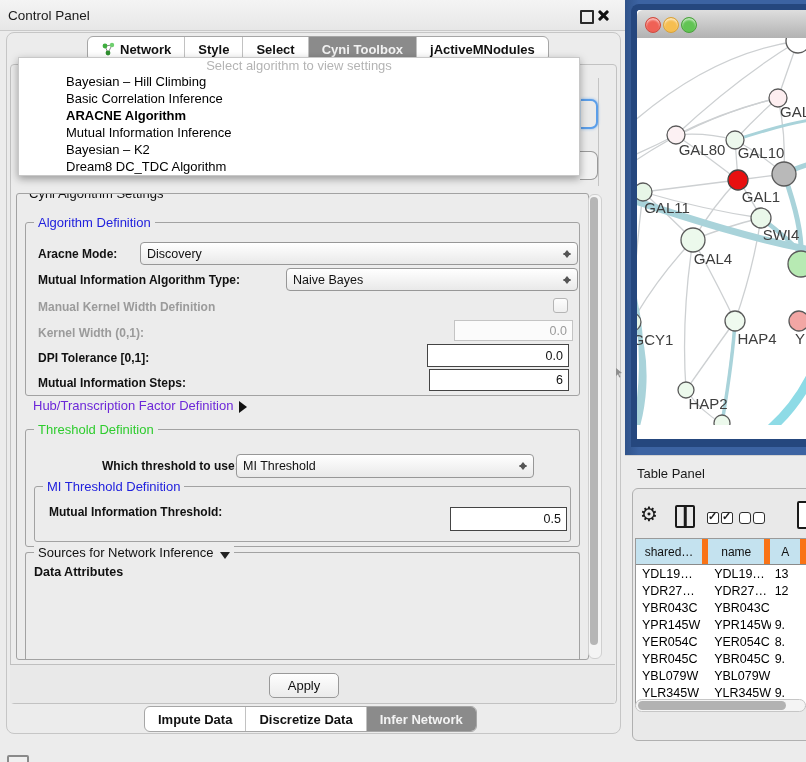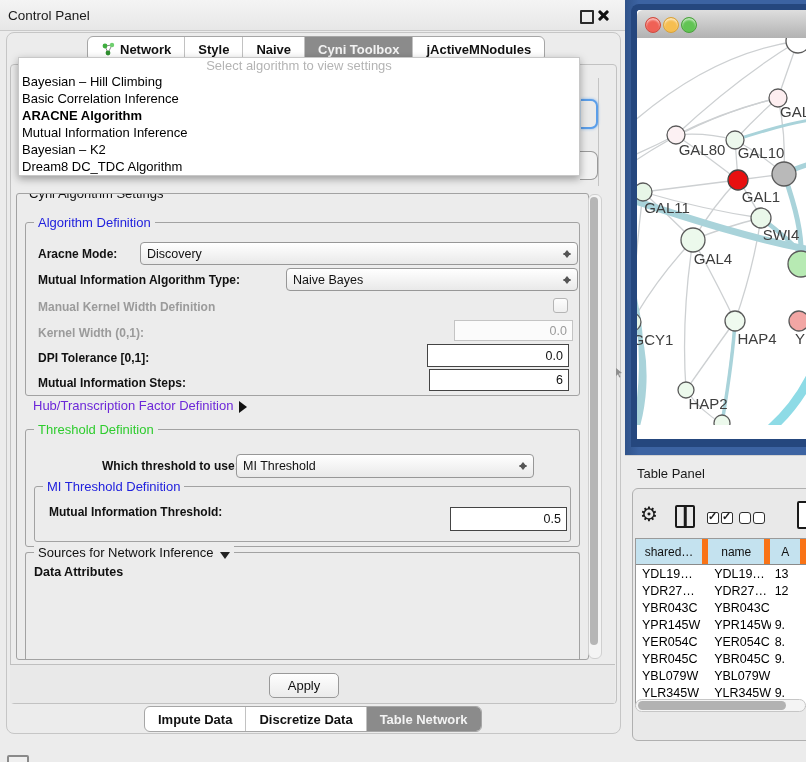--- a/index.html
+++ b/index.html
@@ -53,21 +53,21 @@
   .hub-row{position:absolute;left:32px;top:397px;font-size:13px;color:#6d28d9;}
   .sb-v{position:absolute;background:#f4f4f4;border:1px solid #d0d0d0;border-radius:6px;}
   .sb-thumb{position:absolute;background:#b6b6b6;border-radius:6px;}
 
   .apply-band{left:10px;top:664px;width:605px;height:38px;background:#e9e9e9;border-top:1px solid #bfbfbf;}
   .apply-btn{left:269px;top:673px;width:68px;height:23px;background:linear-gradient(#fefefe,#ebebeb);border:1px solid #999;border-radius:5px;font-size:13px;color:#111;display:flex;align-items:center;justify-content:center;}
 
   
   .popup{left:18px;top:57px;width:560px;height:117px;background:#fff;border:1px solid #c8c8c8;box-shadow:0 3px 8px rgba(0,0,0,.35);z-index:40;}
   .popup .ph{height:15px;line-height:15px;text-align:center;font-size:13px;color:#b4b4b4;}
-  .algo-item{height:17px;line-height:17px;font-size:13px;color:#000;padding-left:3px;white-space:nowrap;}
+  .algo-item{height:17px;line-height:17px;font-size:13px;color:#000;padding-left:3px;white-space:nowrap;margin-left:44px;}
   .algo-item.sel{font-weight:700;}
 
   
   .frag1{left:581px;top:99px;width:15px;height:26px;background:#eaeaea;border:2px solid #5b9ee9;border-left:none;border-radius:0 7px 7px 0;box-shadow:0 0 3px #7ab2ef;z-index:10;}
   .frag2{left:580px;top:151px;width:17px;height:27px;background:#f2f2f2;border:1px solid #9a9a9a;border-left:none;border-radius:0 7px 7px 0;z-index:10;}
   .fragline{left:598px;top:78px;width:1px;height:108px;background:#c4c4c4;z-index:9;}
 
   .corner-part{left:7px;top:755px;width:18px;height:12px;border:2px solid #8a8a8a;border-radius:2px;background:#f0f0f0;}
 
   
@@ -125,21 +125,21 @@
           <circle cx="4" cy="4" r="2.4" fill="#3fae3f"></circle>
           <circle cx="11" cy="3" r="2.2" fill="#6fcf6f"></circle>
           <circle cx="7" cy="11" r="2.4" fill="#2f8f2f"></circle>
         </svg>
         <span>Network</span>
       </div>
       <div class="segitem">
         <span>Style</span>
       </div>
       <div class="segitem">
-        <span>Naive</span>
+        <span>Select</span>
       </div>
       <div class="segitem sel">
         <span>Cyni Toolbox</span>
       </div>
       <div class="segitem">
         <span>jActiveMNodules</span>
       </div>
     </div>
 
   <div class="abs content-wrap"></div>
@@ -213,21 +213,21 @@
   <div class="abs apply-band"></div>
   <div class="abs apply-btn">Apply</div>
   <div class="abs seg" id="bottom-tabs">
       <div class="segitem">
         <span>Impute Data</span>
       </div>
       <div class="segitem">
         <span>Discretize Data</span>
       </div>
       <div class="segitem sel">
-        <span>Table Network</span>
+        <span>Infer Network</span>
       </div>
     </div>
 
   <div class="abs popup">
     <div class="ph">Select algorithm to view settings</div>
     <div id="algo-list">
         <div class="algo-item">Bayesian – Hill Climbing</div>
         <div class="algo-item">Basic Correlation Inference</div>
         <div class="algo-item sel">ARACNE Algorithm</div>
         <div class="algo-item">Mutual Information Inference</div>

